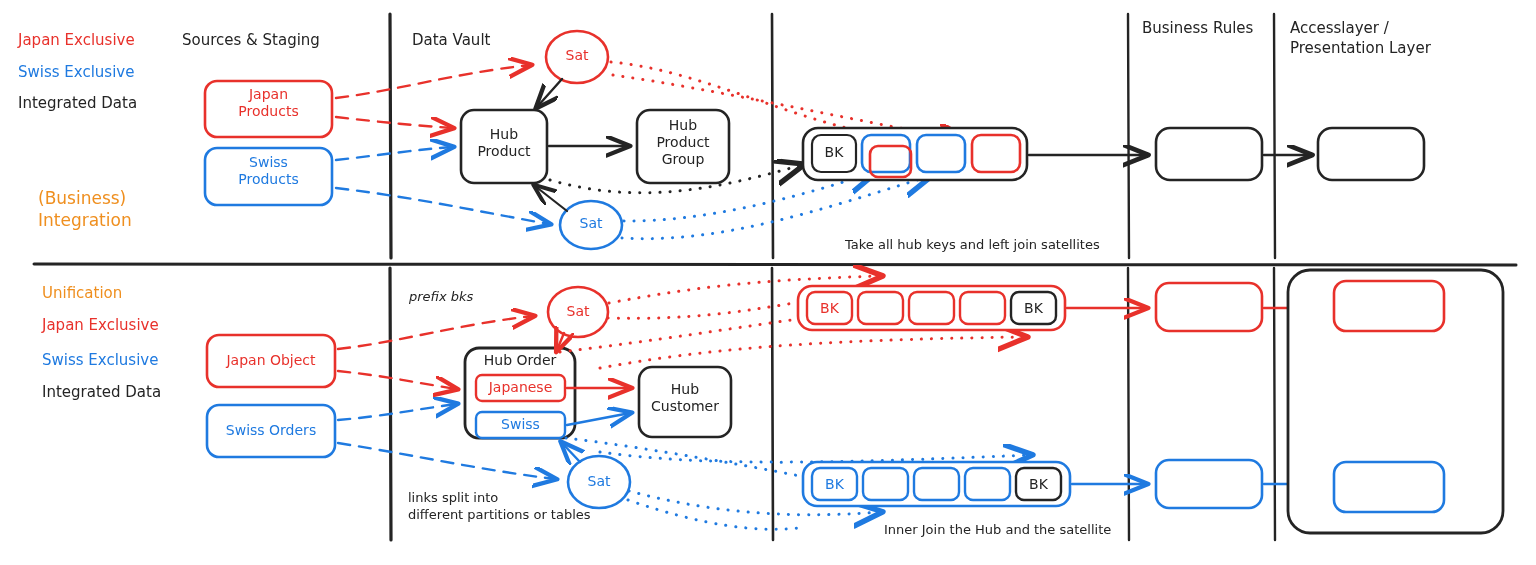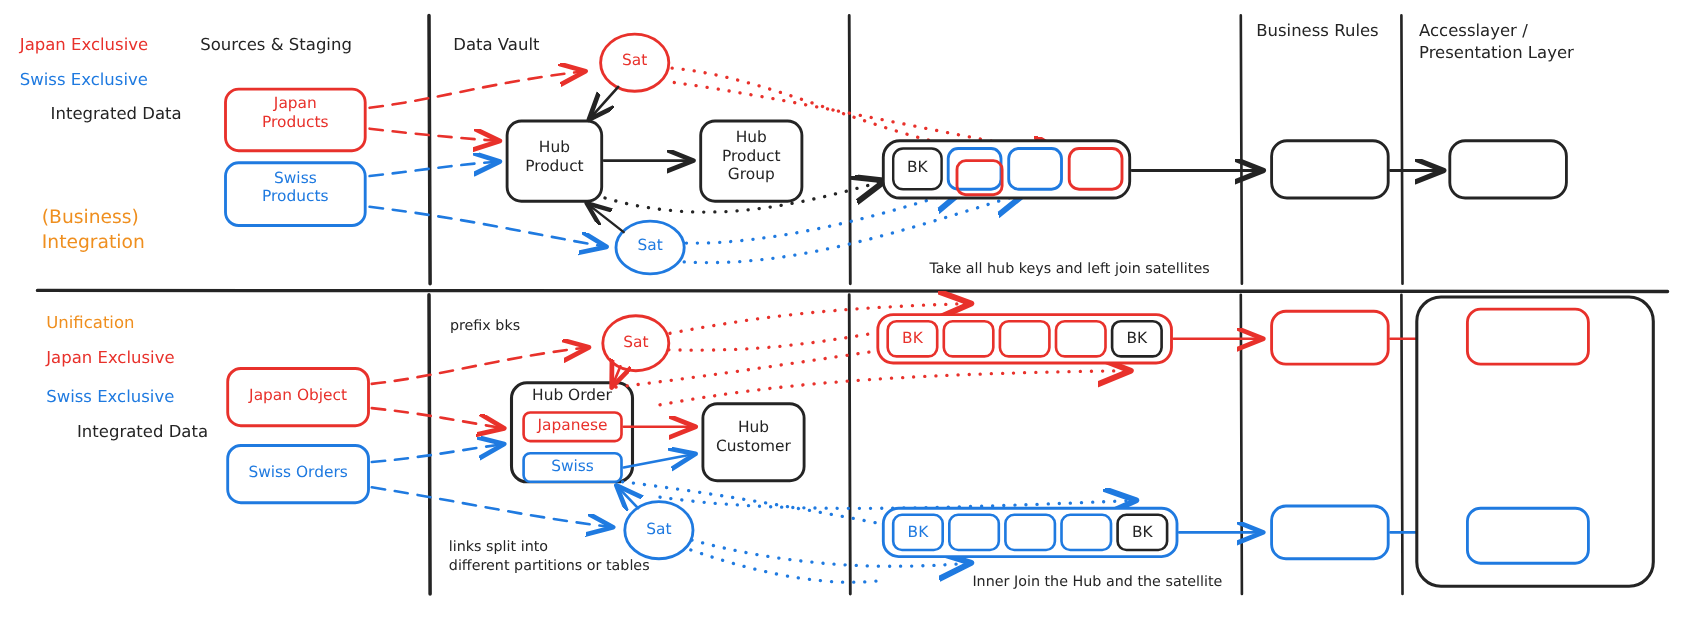--- a/index.html
+++ b/index.html
@@ -6,21 +6,21 @@
   html,body{margin:0;padding:0;background:#fff;}
   body{
     font-family:"DejaVu Sans", sans-serif;
     width:1536px;height:565px;overflow:hidden;
   }
   #stage{position:relative;width:1536px;height:562px;background:#ffffff;}
   svg.layer{position:absolute;left:0;top:0;width:1536px;height:565px;}
   .lbl{position:absolute;white-space:pre;line-height:1.32;}
   .legend-red{color:#e8312b;}
   .legend-blue{color:#1f7ae0;}
-  .legend-black{color:#242424;margin-left:28px;}
+  .legend-black{color:#242424;}
   .legend-orange{color:#ef8f1f;}
   .col-title{color:#242424;font-size:15px;}
   .note{color:#242424;font-size:13px;}
   .legend-item{font-size:15px;}
   .big-orange{font-size:17px;color:#ef8f1f;}
   .nodetext{position:absolute;white-space:pre;text-align:center;line-height:1.2;pointer-events:none;}
 </style>
 </head>
 <body>
 
@@ -303,19 +303,19 @@
   <div class="nodetext" style="left:639px;top:381px;width:92px;font-size:14px;color:#242424;">Hub
 Customer</div>
   <div class="nodetext" style="left:548px;top:303px;width:60px;font-size:14px;color:#e8312b;">Sat</div>
   <div class="nodetext" style="left:569px;top:473px;width:60px;font-size:14px;color:#1f7ae0;">Sat</div>
 
   <div class="nodetext" style="left:807px;top:300px;width:45px;font-size:14px;color:#e8312b;">BK</div>
   <div class="nodetext" style="left:1011px;top:300px;width:45px;font-size:14px;color:#242424;">BK</div>
   <div class="nodetext" style="left:812px;top:476px;width:45px;font-size:14px;color:#1f7ae0;">BK</div>
   <div class="nodetext" style="left:1016px;top:476px;width:45px;font-size:14px;color:#242424;">BK</div>
 
-  <div class="lbl note" style="left:409px;top:288px;">prefix bks</div>
+  <div class="lbl note" style="left:409px;top:288px;font-style:italic;">prefix bks</div>
   <div class="lbl note" style="left:884px;top:521px;">Inner Join the Hub and the satellite</div>
   <div class="lbl note" style="left:408px;top:489px;">links split into
 different partitions or tables</div>
 
 
 </div>
 
 </body></html>

